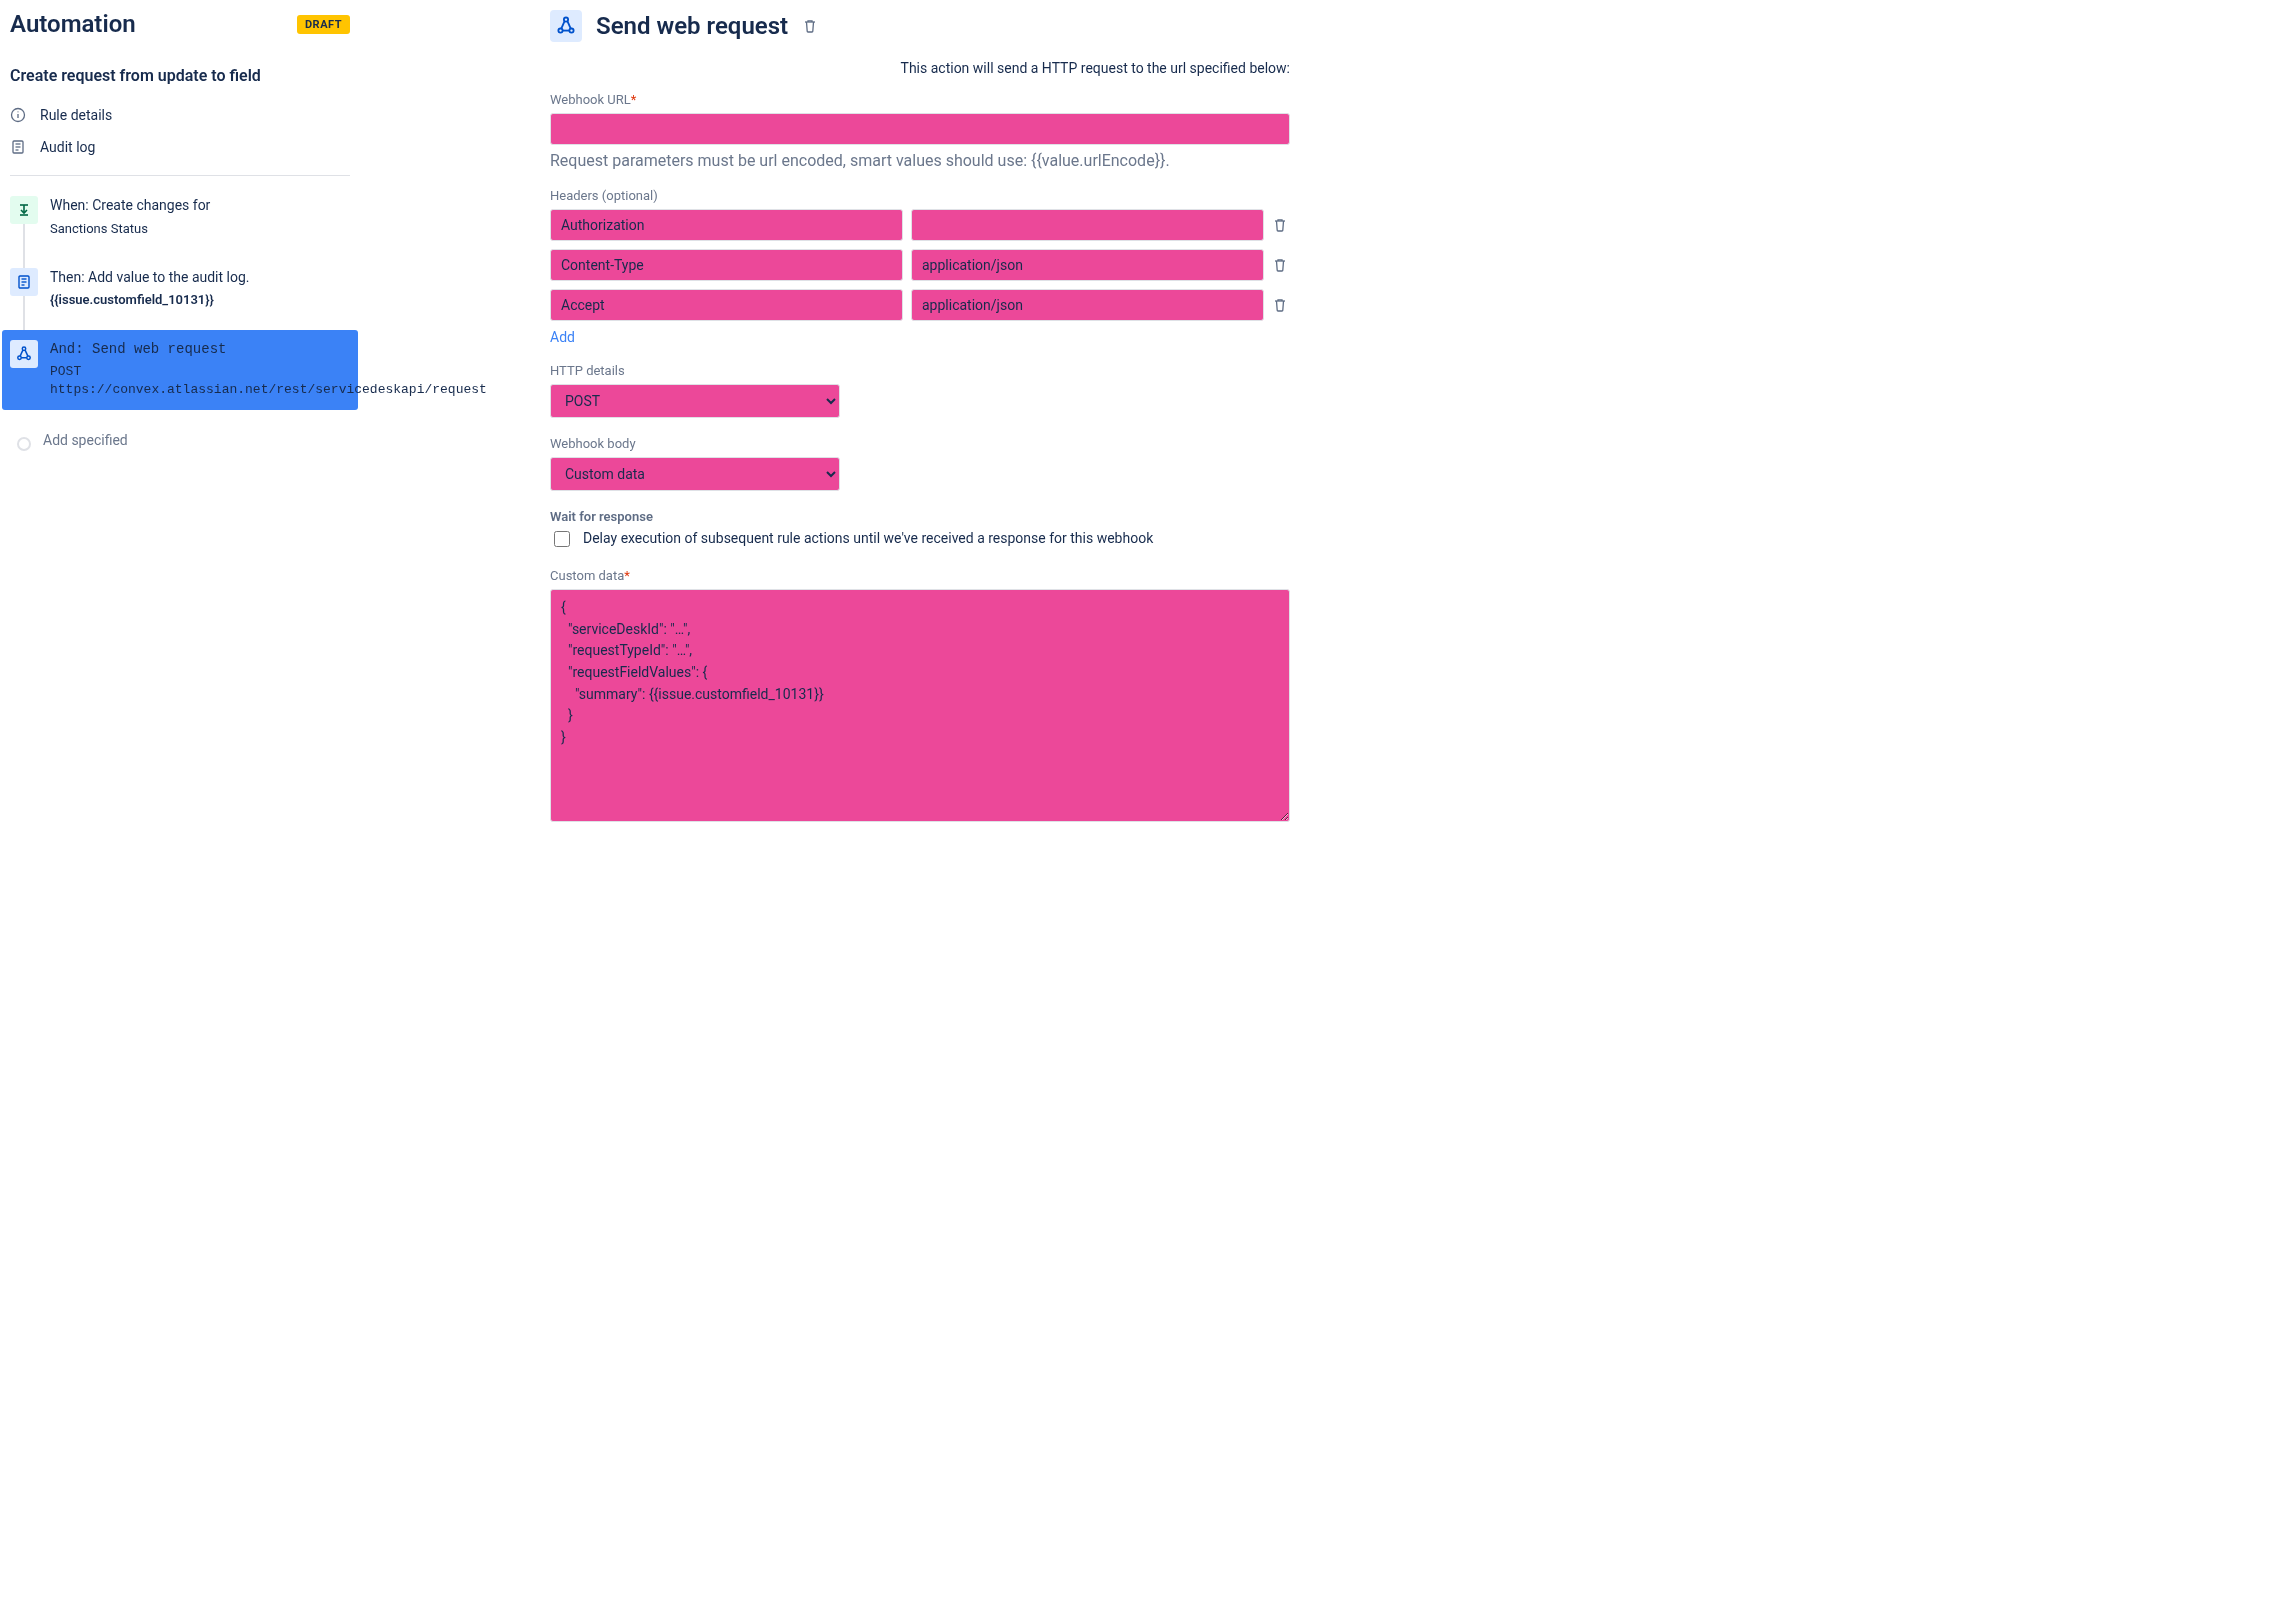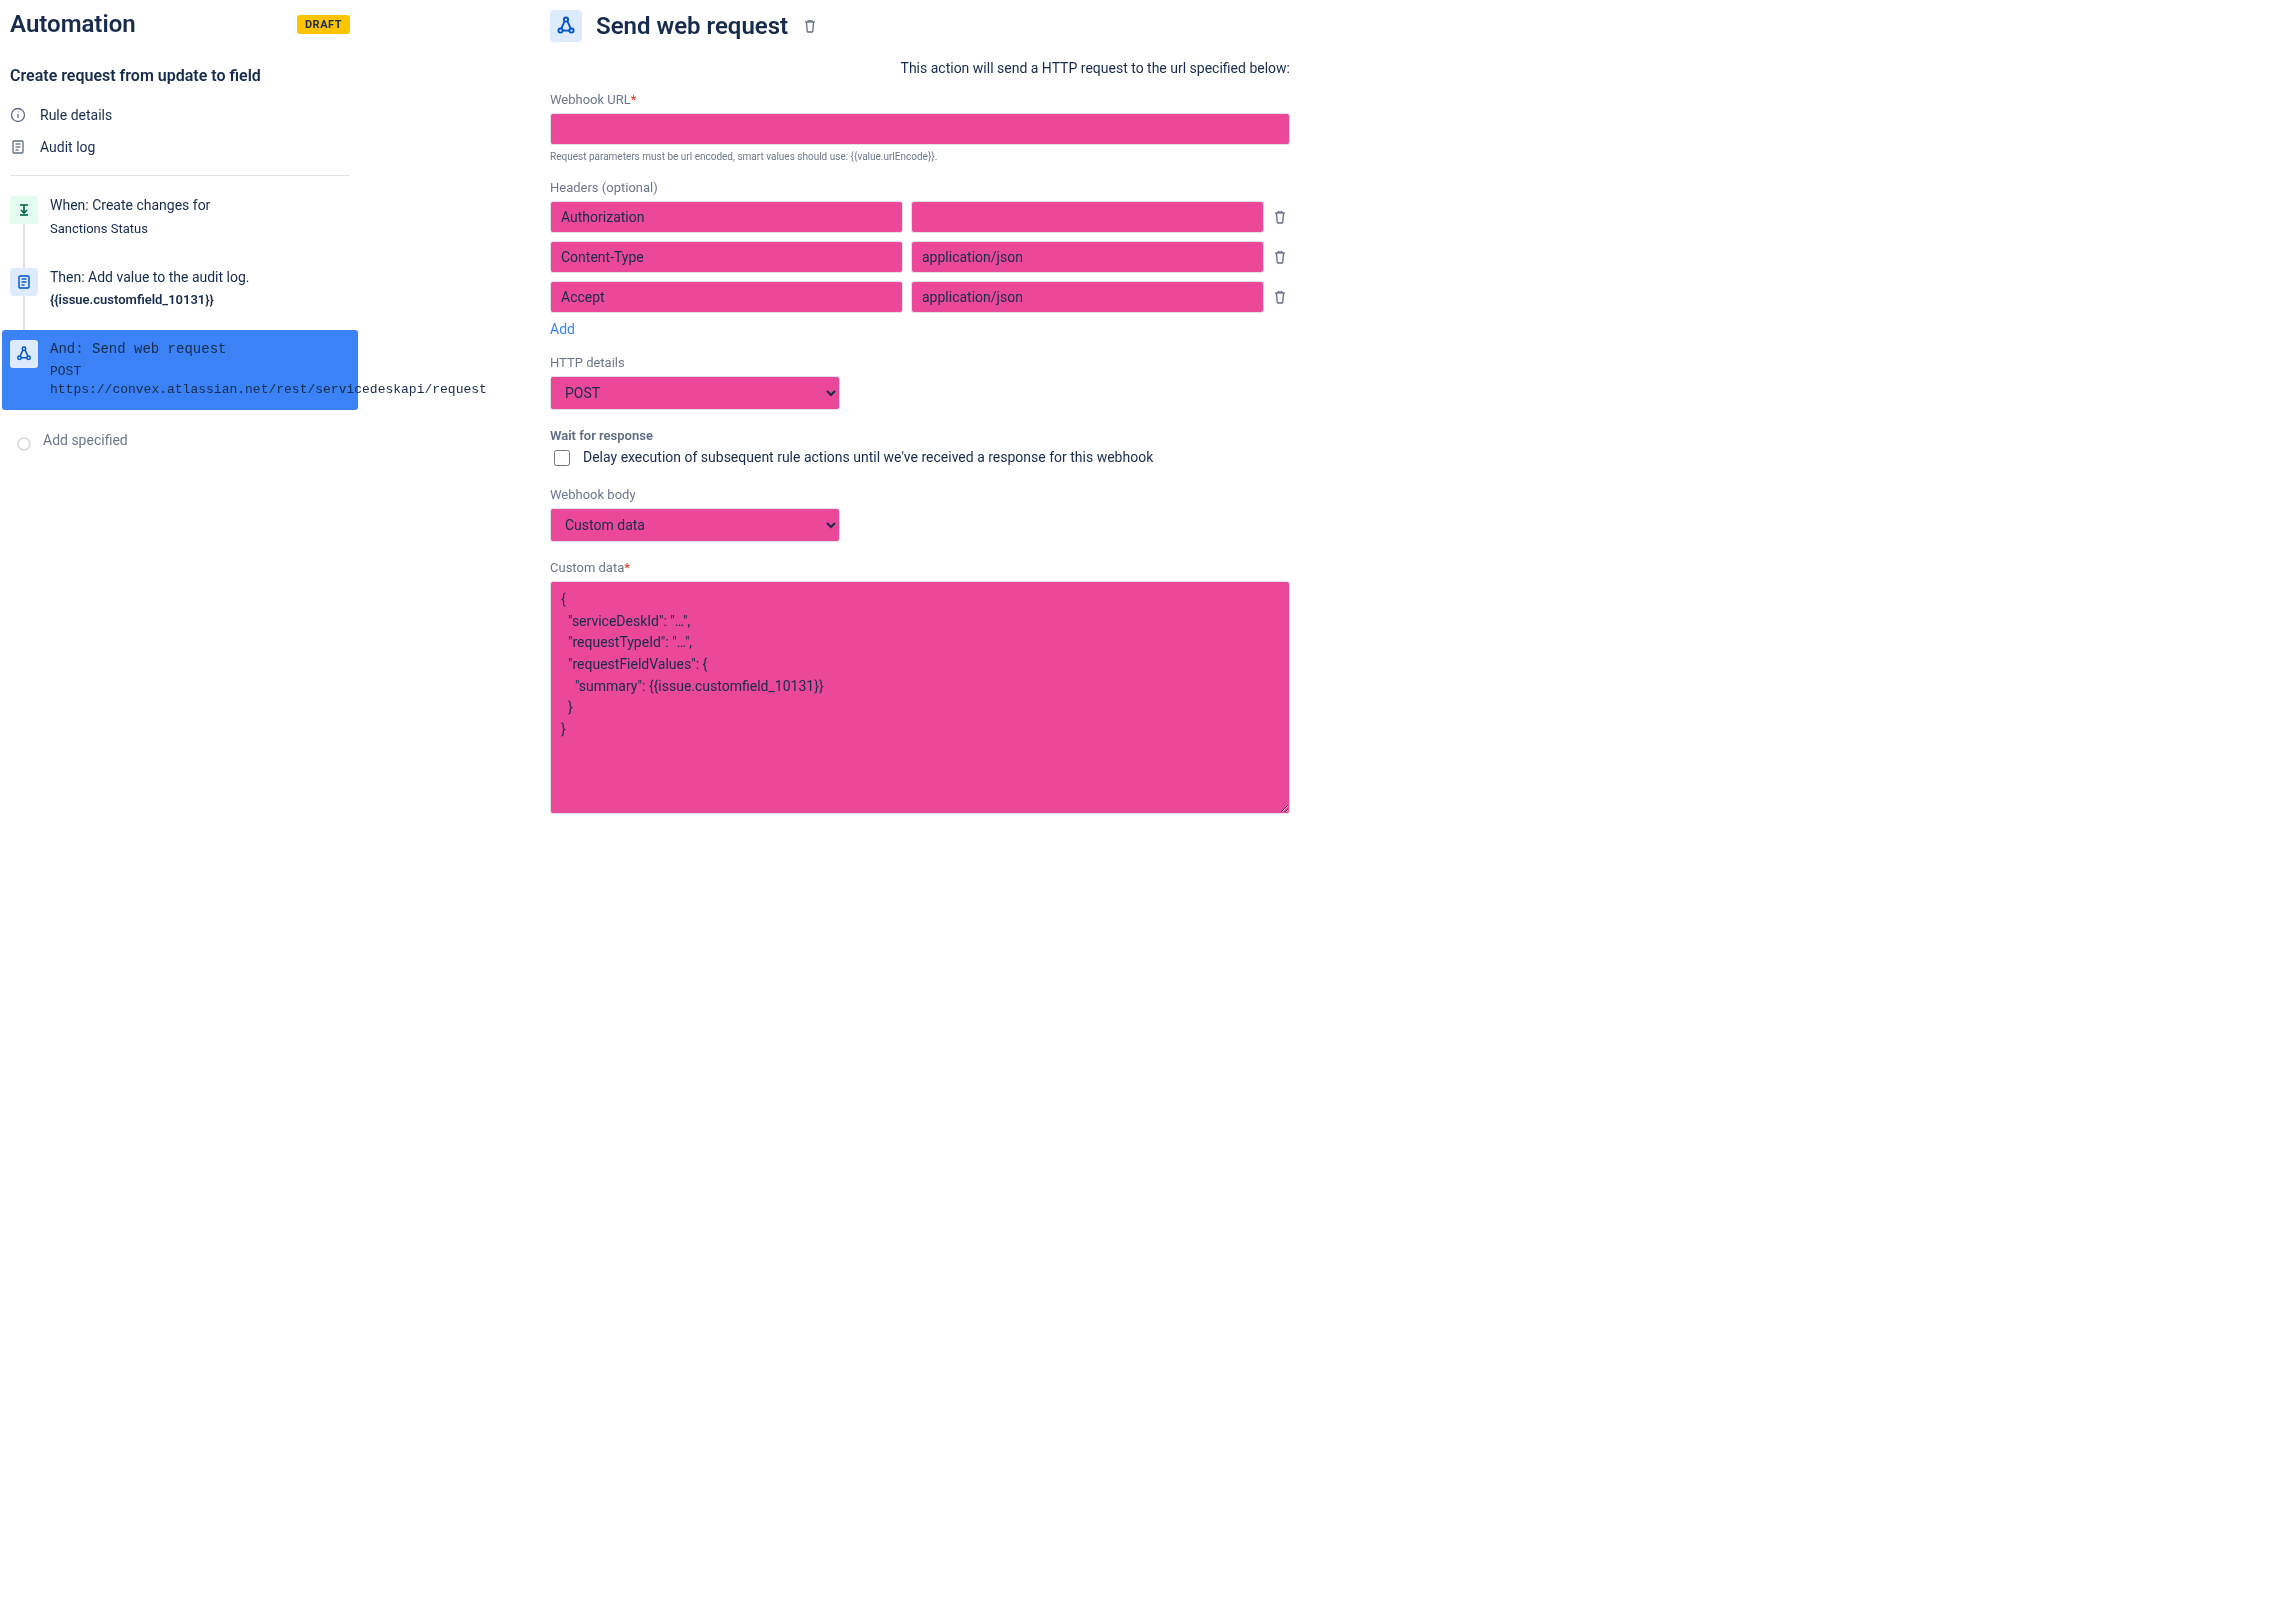--- a/index.html
+++ b/index.html
@@ -191,21 +191,21 @@
   }
   .select-input { appearance: auto; }
   .textarea-input {
     font-family: inherit;
     resize: both;
     min-height: 200px;
     line-height: 1.55;
   }
   .help-text {
     color: #6B778C;
-    font-size: 10px;
+    font-size: 16px;
     margin-top: 6px;
   }
   .field-block { margin-bottom: 18px; }
   .header-row {
     display: flex;
     gap: 8px;
     align-items: center;
     margin-bottom: 8px;
   }
   .header-row .text-input { flex: 1; }
@@ -404,32 +404,32 @@
     </div>
 
     <div class="field-block">
       <label class="field-label">HTTP details</label>
       <select class="select-input small-select">
         <option>POST</option>
       </select>
     </div>
 
     <div class="field-block">
+      <label class="field-label">Webhook body</label>
+      <select class="select-input small-select">
+        <option>Custom data</option>
+      </select>
+    </div>
+
+    <div class="field-block">
       <label class="field-label bold-dim">Wait for response</label>
       <div class="checkbox-row">
         <input type="checkbox" style="">
         <span>Delay execution of subsequent rule actions until we've received a response for this webhook</span>
       </div>
-    </div>
-
-    <div class="field-block">
-      <label class="field-label">Webhook body</label>
-      <select class="select-input small-select">
-        <option>Custom data</option>
-      </select>
     </div>
 
     <div class="field-block">
       <label class="field-label">
         <span>Custom data</span><span class="required-star">*</span>
       </label>
       <textarea class="textarea-input" rows="10" id="custom-data-ta" style="">{
   "serviceDeskId": "…",
   "requestTypeId": "…",
   "requestFieldValues": {

